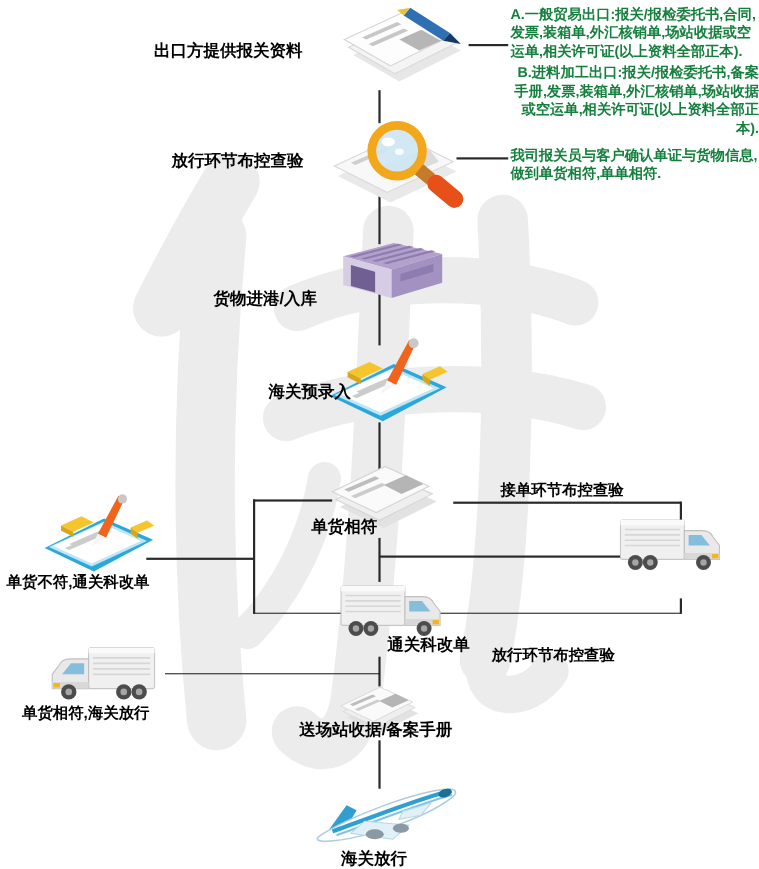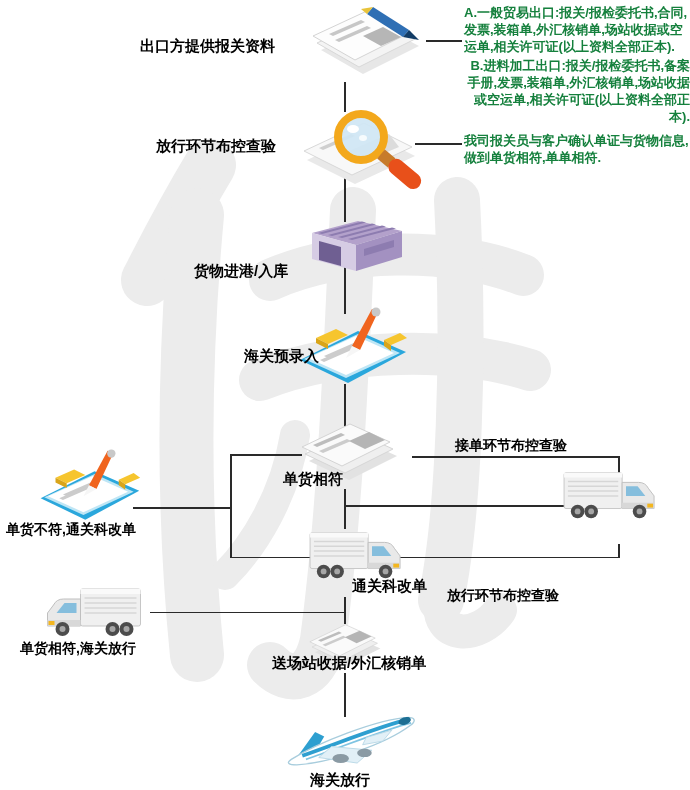--- a/index.html
+++ b/index.html
@@ -205,21 +205,21 @@
     <circle cx="82" cy="49" r="7" fill="#4c4c4c"></circle>
       <circle cx="82" cy="49" r="3" fill="#a6a6a6"></circle>
   </svg>
 
   <div class="lbl" style="left:140px;top:37px;">出口方提供报关资料</div>
   <div class="lbl" style="left:156px;top:137px;">放行环节布控查验</div>
   <div class="lbl" style="left:194px;top:240px;margin-top:22px;">货物进港/入库</div>
   <div class="lbl" style="left:219px;top:347px;margin-left:25px;">海关预录入</div>
   <div class="lbl" style="left:283px;top:470px;">单货相符</div>
   <div class="lbl" style="left:352px;top:577px;">通关科改单</div>
-  <div class="lbl" style="left:272px;top:654px;">送场站收据/外汇核销单</div>
+  <div class="lbl" style="left:272px;top:654px;">送场站收据/备案手册</div>
   <div class="lbl" style="left:310px;top:771px;">海关放行</div>
 
   <div class="lbl lbl-sm" style="left:6px;top:521px;">单货不符,通关科改单</div>
   <div class="lbl lbl-sm" style="left:20px;top:640px;">单货相符,海关放行</div>
 
   <div class="edge-lbl" style="left:420px;top:437px;">接单环节布控查验</div>
   <div class="edge-lbl" style="left:412px;top:539px;margin-top:48px;">放行环节布控查验</div>
 
   <div class="note" style="top:4px;">A.一般贸易出口:报关/报检委托书,合同,发票,装箱单,外汇核销单,场站收据或空运单,相关许可证(以上资料全部正本).</div>
   <div class="note" style="top:57px;text-align:right;">B.进料加工出口:报关/报检委托书,备案手册,发票,装箱单,外汇核销单,场站收据或空运单,相关许可证(以上资料全部正本).</div>

